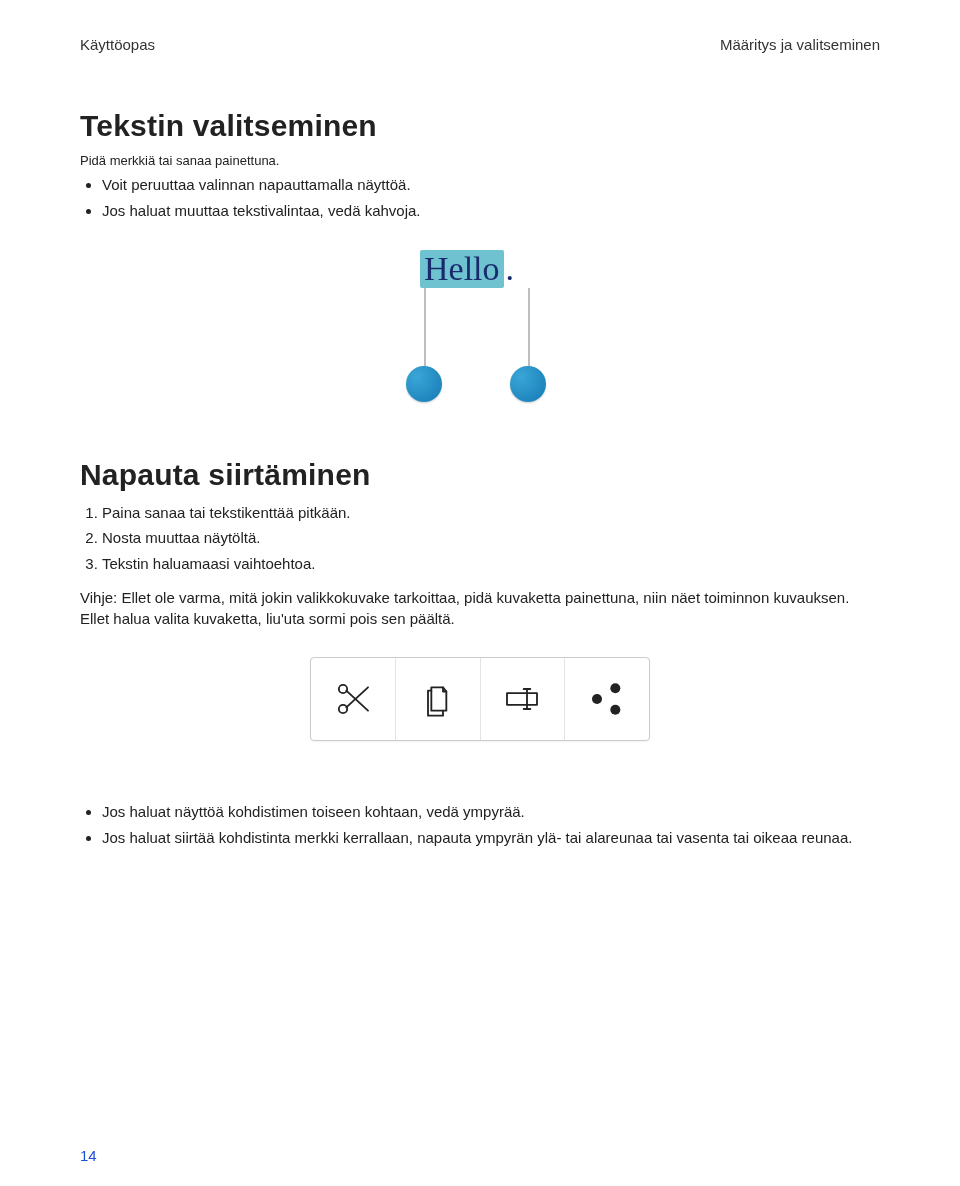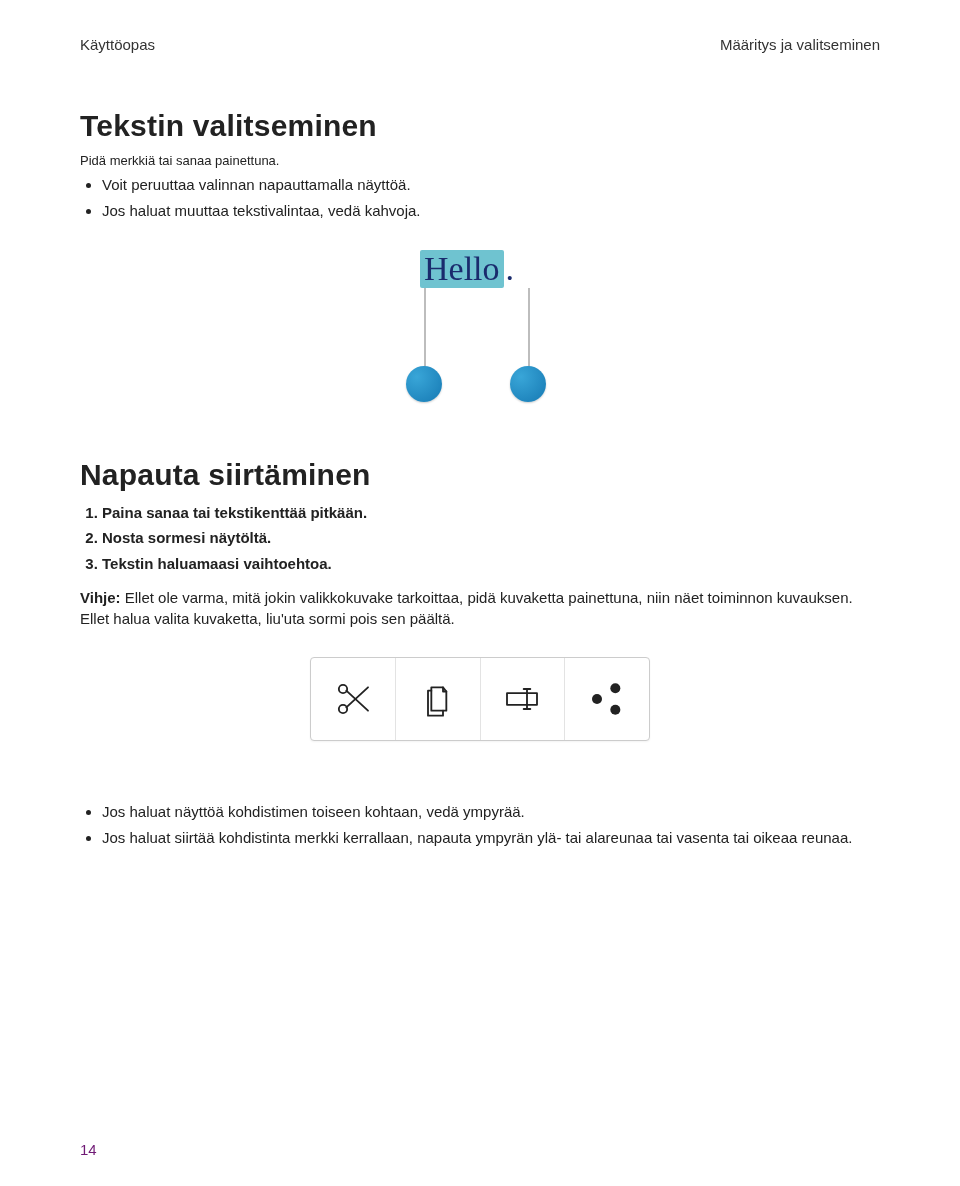--- a/index.html
+++ b/index.html
@@ -3,39 +3,39 @@
 <meta charset="utf-8">
 <style>
   * { box-sizing: border-box; margin: 0; padding: 0; }
   html, body { width: 960px; height: 1186px; background: #fff; font-family: Arial, Helvetica, sans-serif; color: #222; }
   .page { position: relative; width: 960px; height: 1186px; padding: 36px 80px 0 80px; }
   .hdr { display: flex; justify-content: space-between; font-size: 15px; color: #333; margin-bottom: 56px; }
   h2.section { font-weight: 700; font-size: 30px; color: #222; margin-bottom: 10px; letter-spacing: 0.2px; }
   .lead { font-size: 13px; margin-bottom: 0; }
   ul.bullets { list-style: disc; padding-left: 22px; margin-top: 6px; margin-bottom: 28px; }
   ul.bullets li { font-size: 15px; line-height: 1.45; margin-bottom: 4px; }
-  ol.steps { list-style: decimal; padding-left: 22px; margin-top: 6px; margin-bottom: 12px; font-weight: bold; }
+  ol.steps { list-style: decimal; padding-left: 22px; margin-top: 6px; margin-bottom: 12px; }
   ol.steps li { font-size: 15px; line-height: 1.45; margin-bottom: 4px; }
   .tip { font-size: 15px; line-height: 1.4; margin-top: 6px; margin-bottom: 28px; }
-  .tip b { font-weight: 700; }
+  .tip b { font-weight: 400; }
   .fig1 { width: 200px; margin: 10px auto 48px auto; position: relative; height: 160px; }
   .hello-box { position: absolute; top: 0; left: 40px; width: 120px; height: 40px; display:flex; align-items:flex-start; }
   .hello-hl { background:#6fc3d0; color:#1a2b6d; font-family: Georgia, 'Times New Roman', serif; font-size: 34px; padding: 0 4px; border-radius: 2px; }
   .hello-dot { color:#1a2b6d; font-family: Georgia, serif; font-size: 34px; margin-left: 2px; }
   .stem { position:absolute; width:2px; background:#bdbdbd; top:38px; height:80px; }
   .stem.l { left:44px; } .stem.r { left:148px; }
   .handle { position:absolute; width:36px; height:36px; border-radius:50%; background: radial-gradient(circle at 30% 30%, #39a6d8, #1679b3); box-shadow: 0 1px 2px rgba(0,0,0,.2); top:116px; }
   .handle.l { left:26px; } .handle.r { left:130px; }
 
   .toolbar { width: 340px; height: 84px; margin: 0 auto 60px auto; border:1px solid #ccc; border-radius:4px; display:flex; background:#fff; box-shadow: 0 1px 2px rgba(0,0,0,.05); }
   .tool { flex:1; display:flex; align-items:center; justify-content:center; border-right:1px solid #e3e3e3; }
   .tool:last-child { border-right:none; }
   .tool svg { width:40px; height:40px; fill:none; stroke:#222; stroke-width:2.2; stroke-linecap:round; stroke-linejoin:round; }
   .tool.share svg path, .tool.share svg circle { fill:#222; stroke:none; }
-  .pgnum { position:absolute; left:80px; bottom:28px; font-size:15px; color:#701a75; }
+  .pgnum { position:absolute; left:80px; bottom:22px; font-size:15px; color:#1d4ed8; }
 </style>
 </head>
 <body>
 
 <div class="page">
   <div class="hdr">
     <span>Käyttöopas</span>
     <span>Määritys ja valitseminen</span>
   </div>
 
@@ -53,21 +53,21 @@
     </div>
     <div class="stem l"></div>
     <div class="stem r"></div>
     <div class="handle l"></div>
     <div class="handle r"></div>
   </div>
 
   <h2 class="section">Napauta siirtäminen</h2>
   <ol class="steps">
     <li>Paina sanaa tai tekstikenttää pitkään.</li>
-    <li>Nosta sormesi näytöltä.</li>
+    <li>Nosta muuttaa näytöltä.</li>
     <li>Tekstin haluamaasi vaihtoehtoa.</li>
   </ol>
   <p class="tip">
     <b>Vihje:</b><span> Ellet ole varma, mitä jokin valikkokuvake tarkoittaa, pidä kuvaketta painettuna, niin näet toiminnon kuvauksen. Ellet halua valita kuvaketta, liu'uta sormi pois sen päältä.</span>
   </p>
 
   <div class="toolbar">
     <div class="tool">
       <svg viewBox="0 0 48 48">
         <circle cx="12" cy="36" r="5"></circle>

